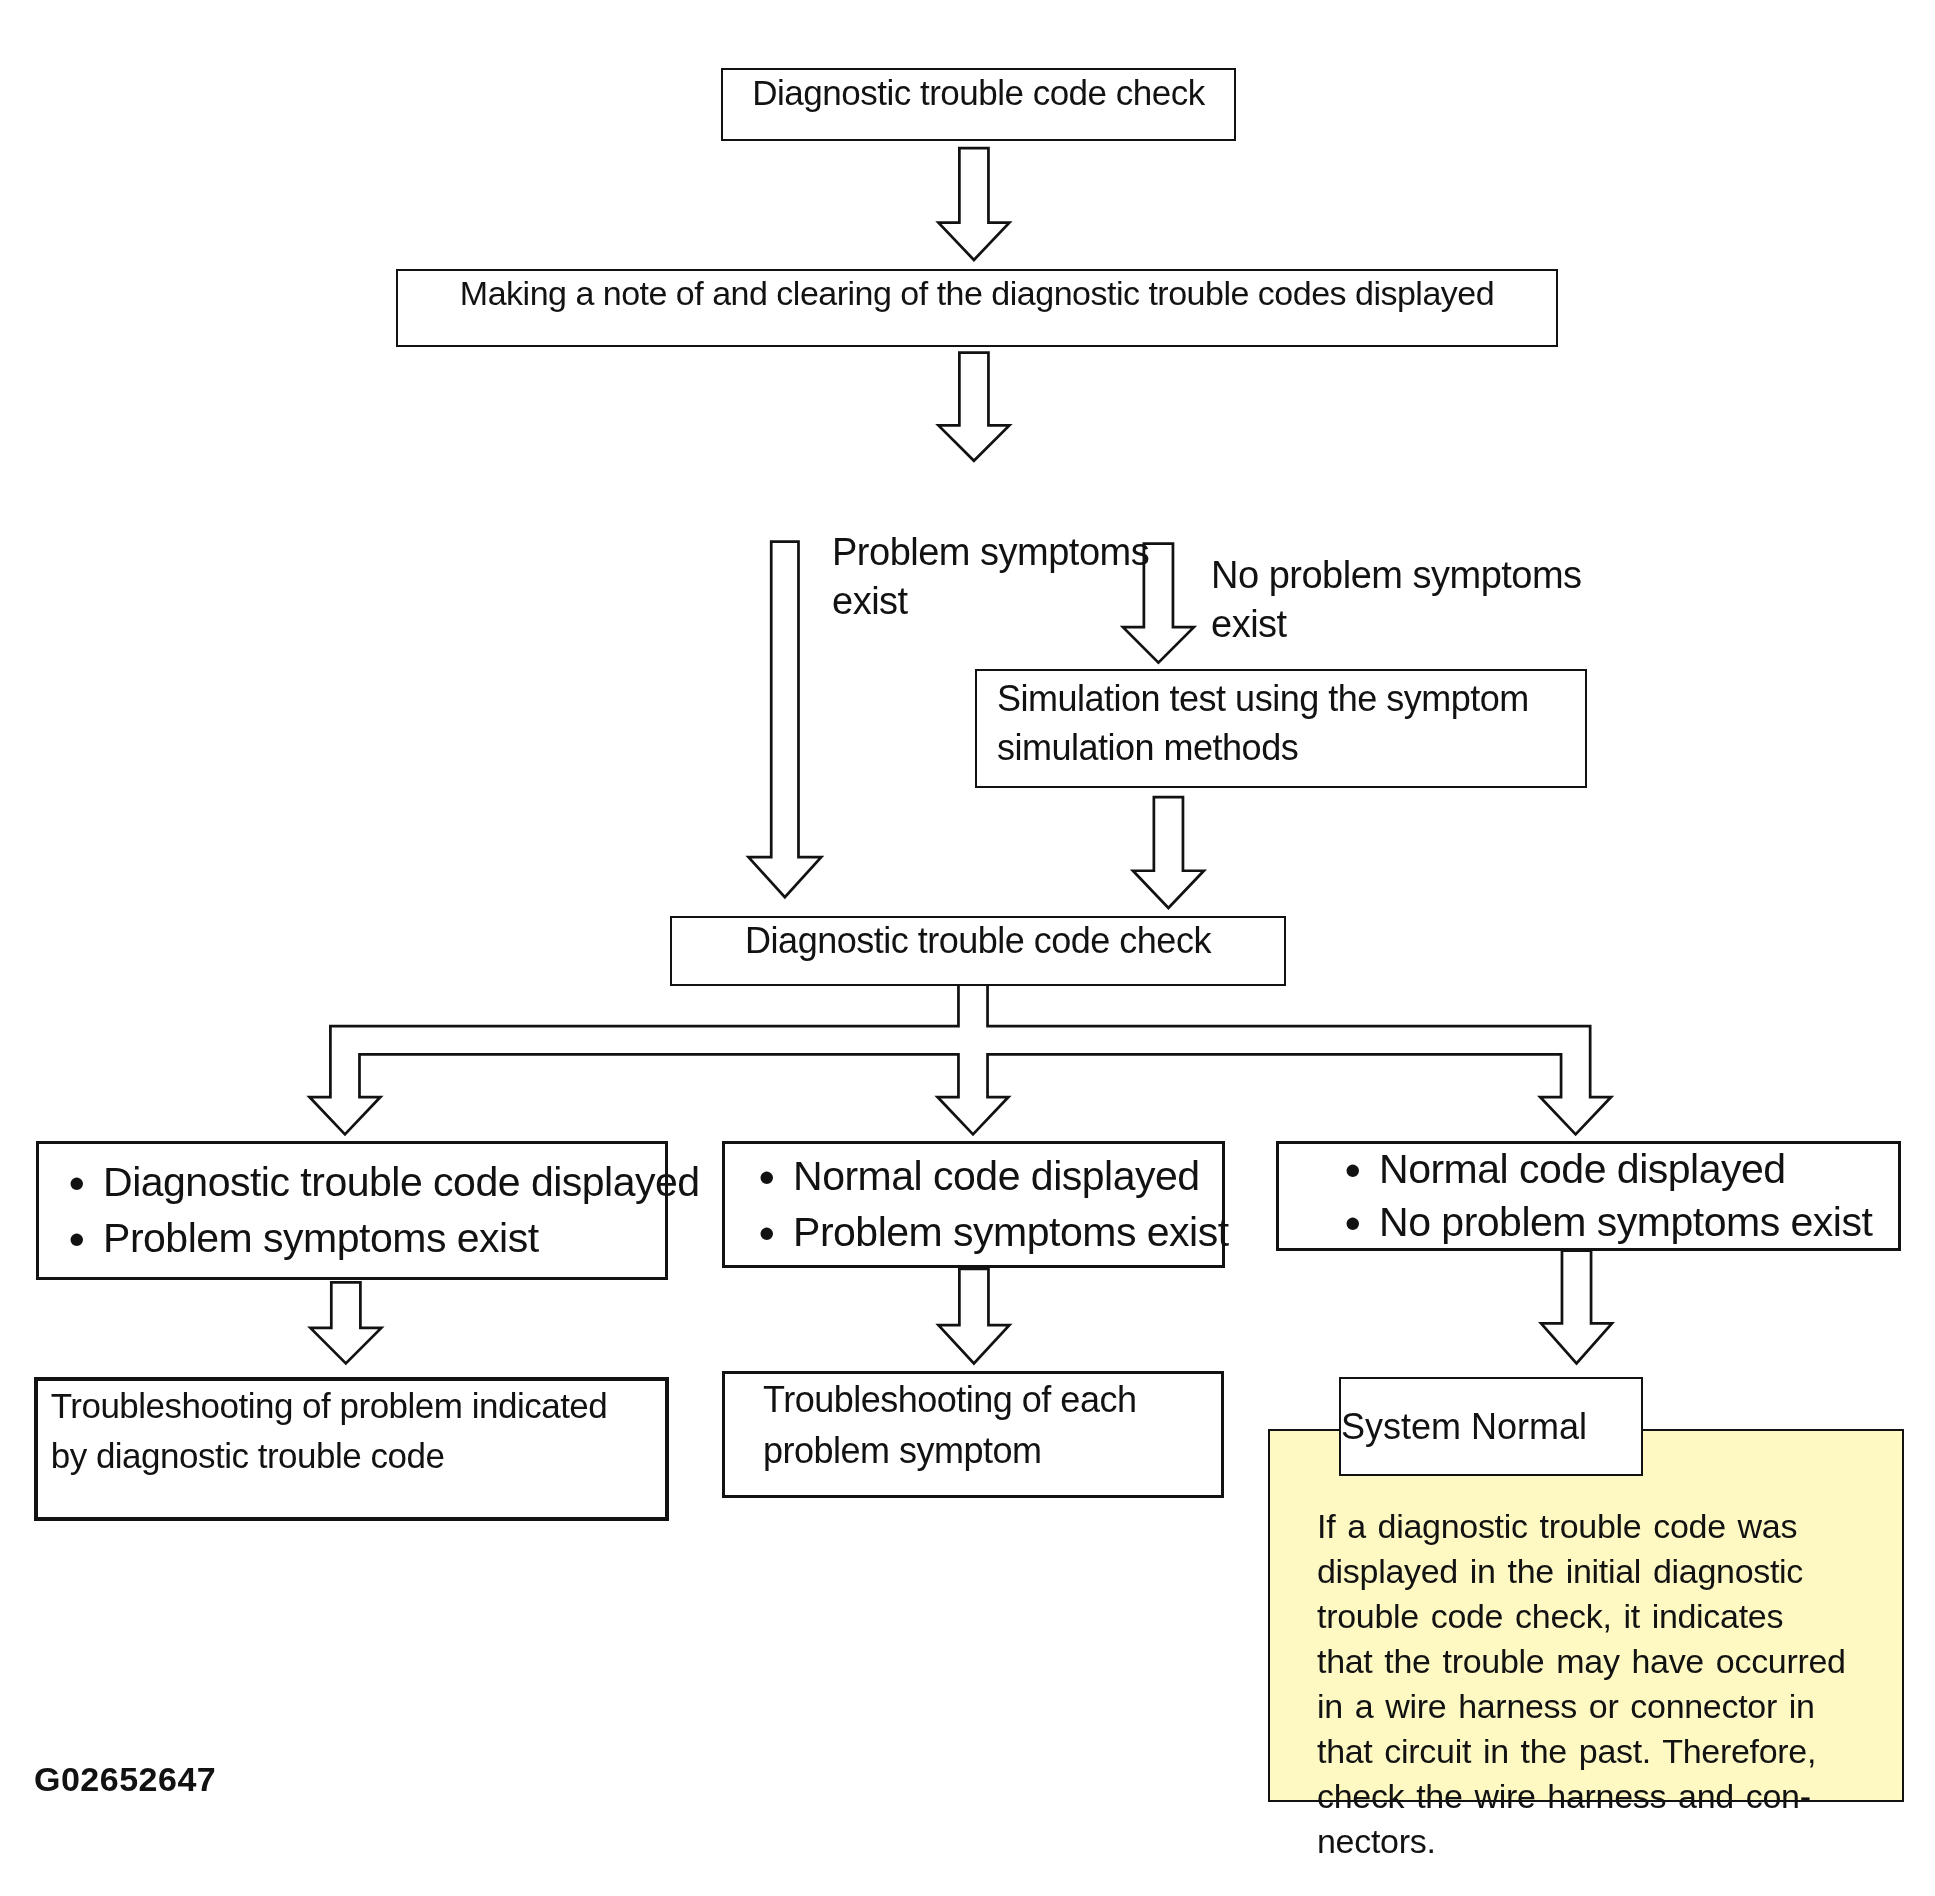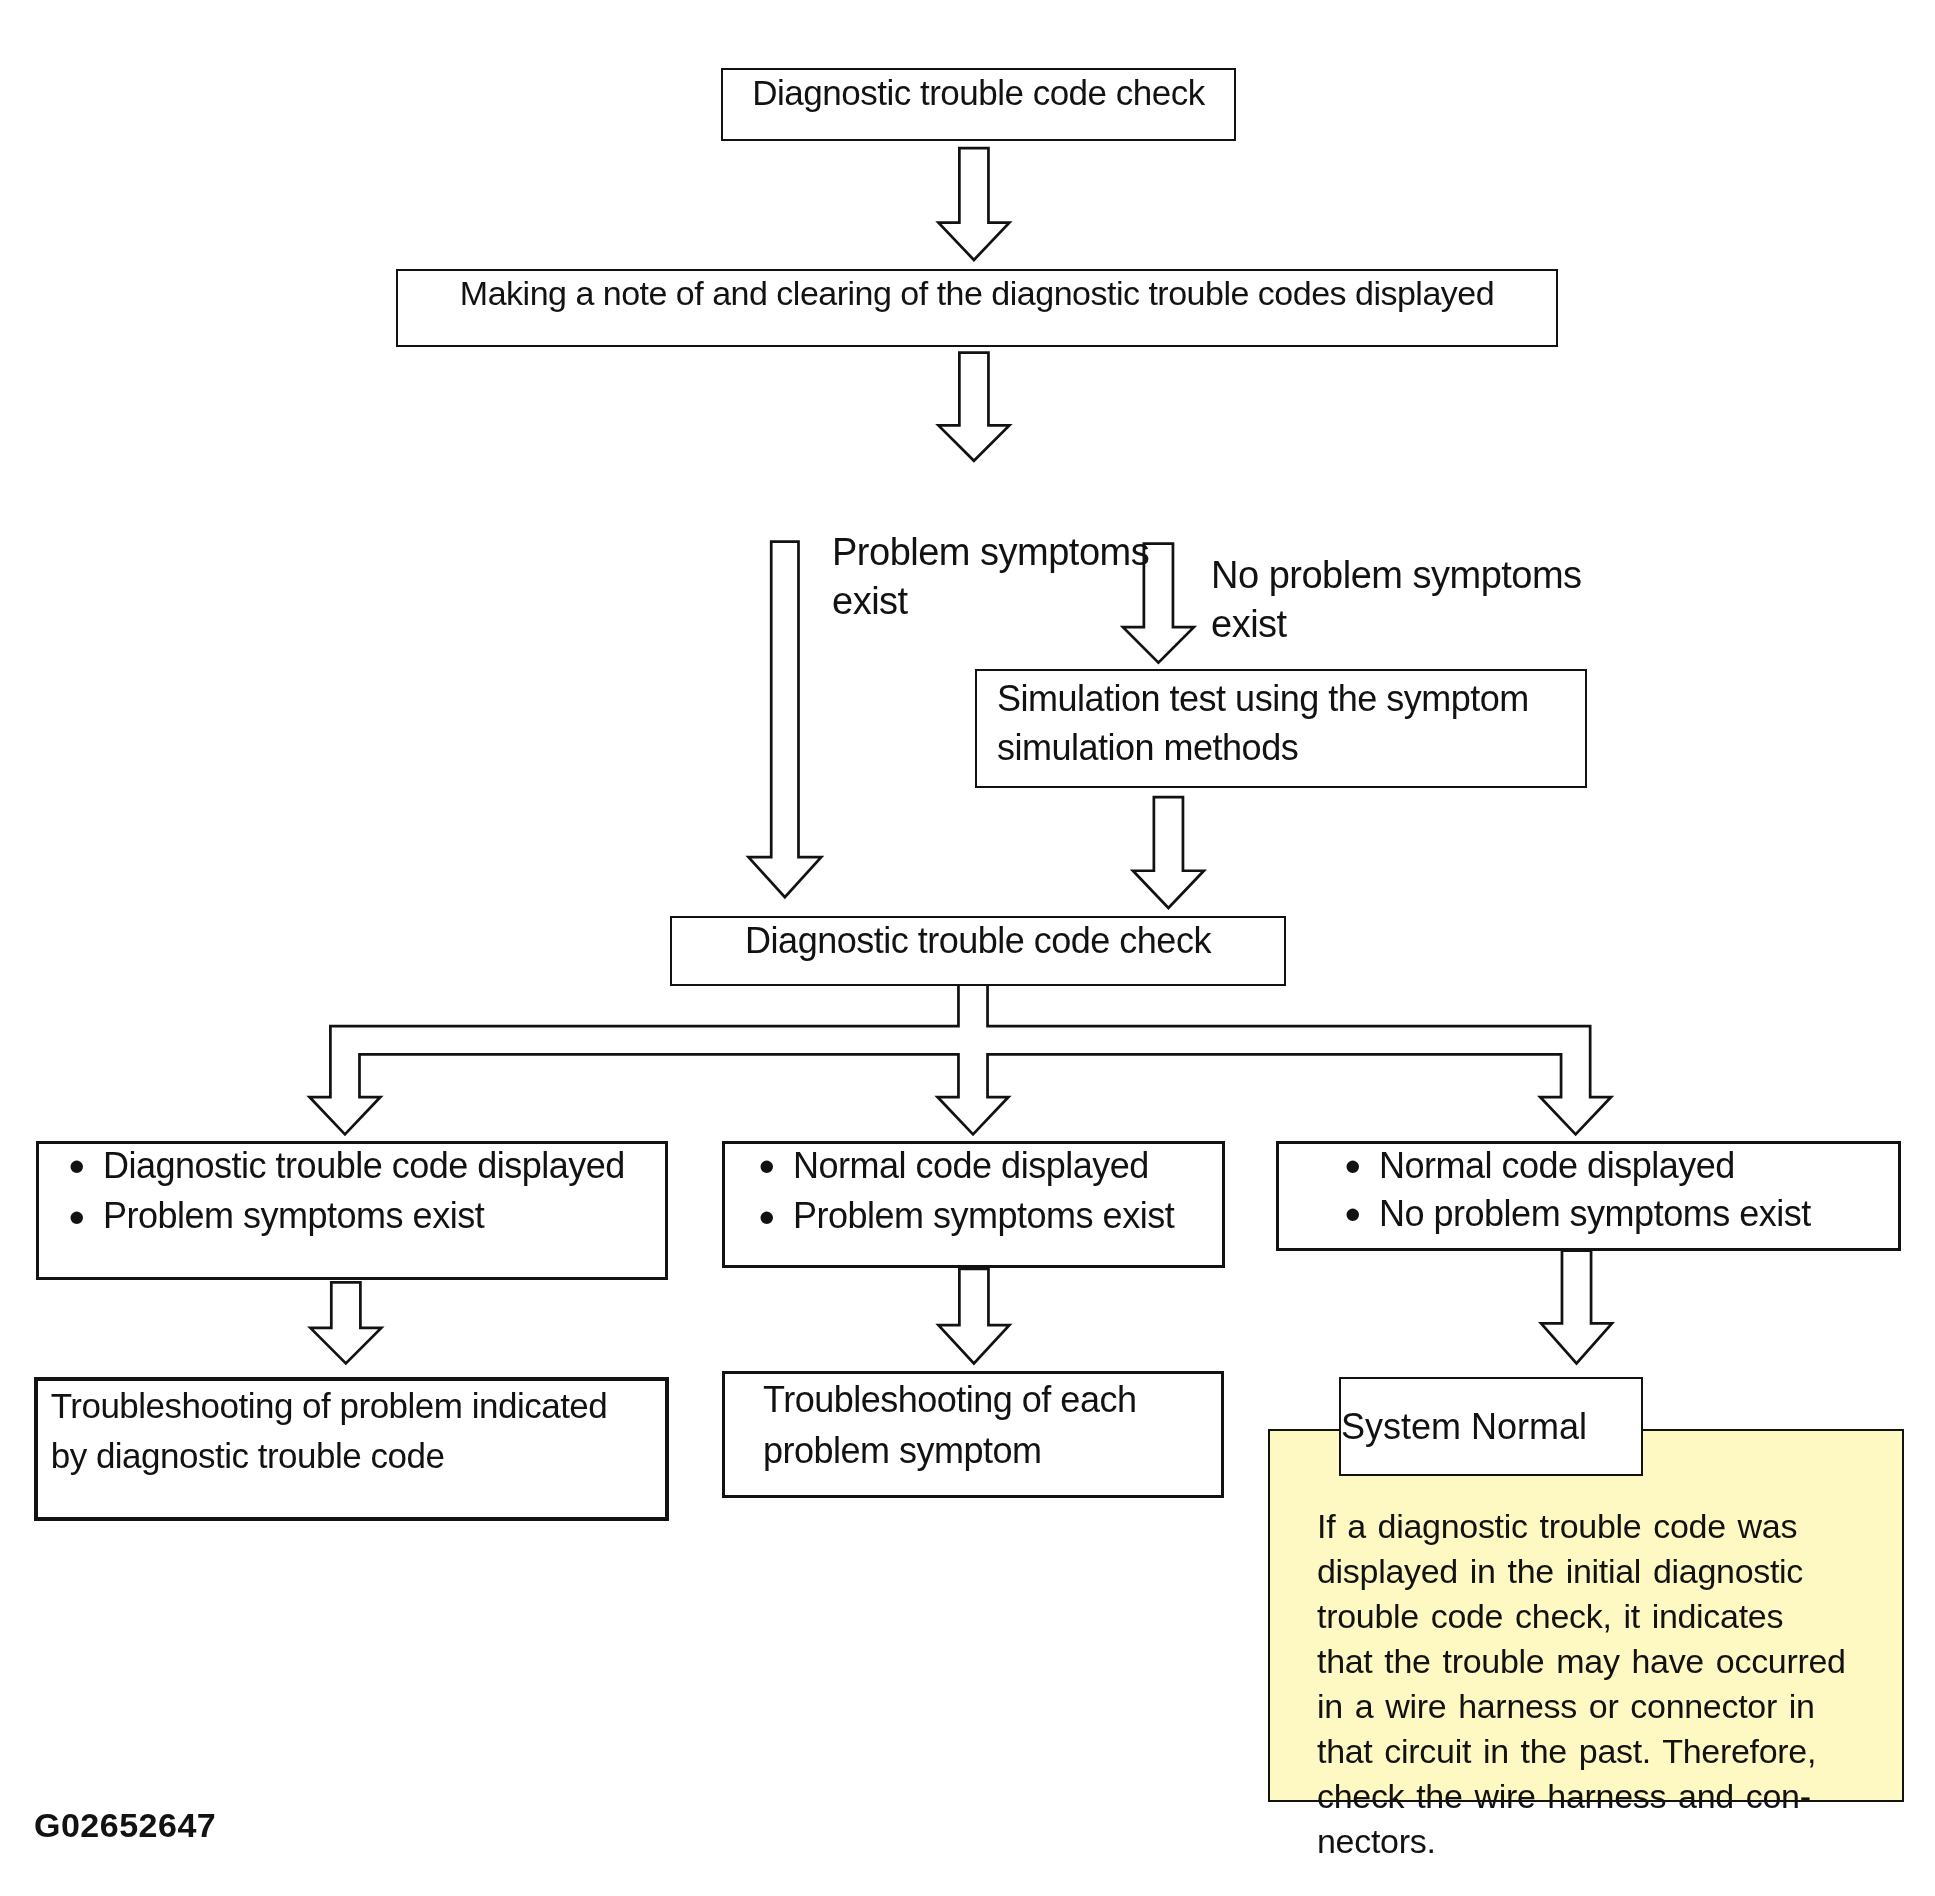--- a/index.html
+++ b/index.html
@@ -51,22 +51,23 @@
     letter-spacing: -0.5px;
     z-index: 2;
   }
   .bullets {
     position: absolute;
     box-sizing: border-box;
     background: #ffffff;
     border: 3.6px solid #121212;
     display: flex;
     flex-direction: column;
+    justify-content: center;
     gap: 7.3px;
-    font-size: 36px;
+    font-size: 41px;
     line-height: 1.2;
     z-index: 2;
     letter-spacing: -0.5px;
   }
   .bullet-row {
     display: flex;
     align-items: center;
     white-space: nowrap;
   }
   .bullet-row::before {
@@ -103,21 +104,21 @@
     left: 47px; top: 73px;
     width: 545px;
     font-size: 34px;
     line-height: 45px;
     white-space: pre-line;
     word-spacing: 2.7px;
     letter-spacing: -0.3px;
   }
   #figure-code {
     position: absolute;
-    left: 34px; top: 1806px;
+    left: 34px; top: 1760px;
     font-size: 34px;
     font-weight: 700;
     letter-spacing: 0.5px;
     z-index: 2;
   }
 </style>
 </head>
 <body>
 
 <div id="canvas">

